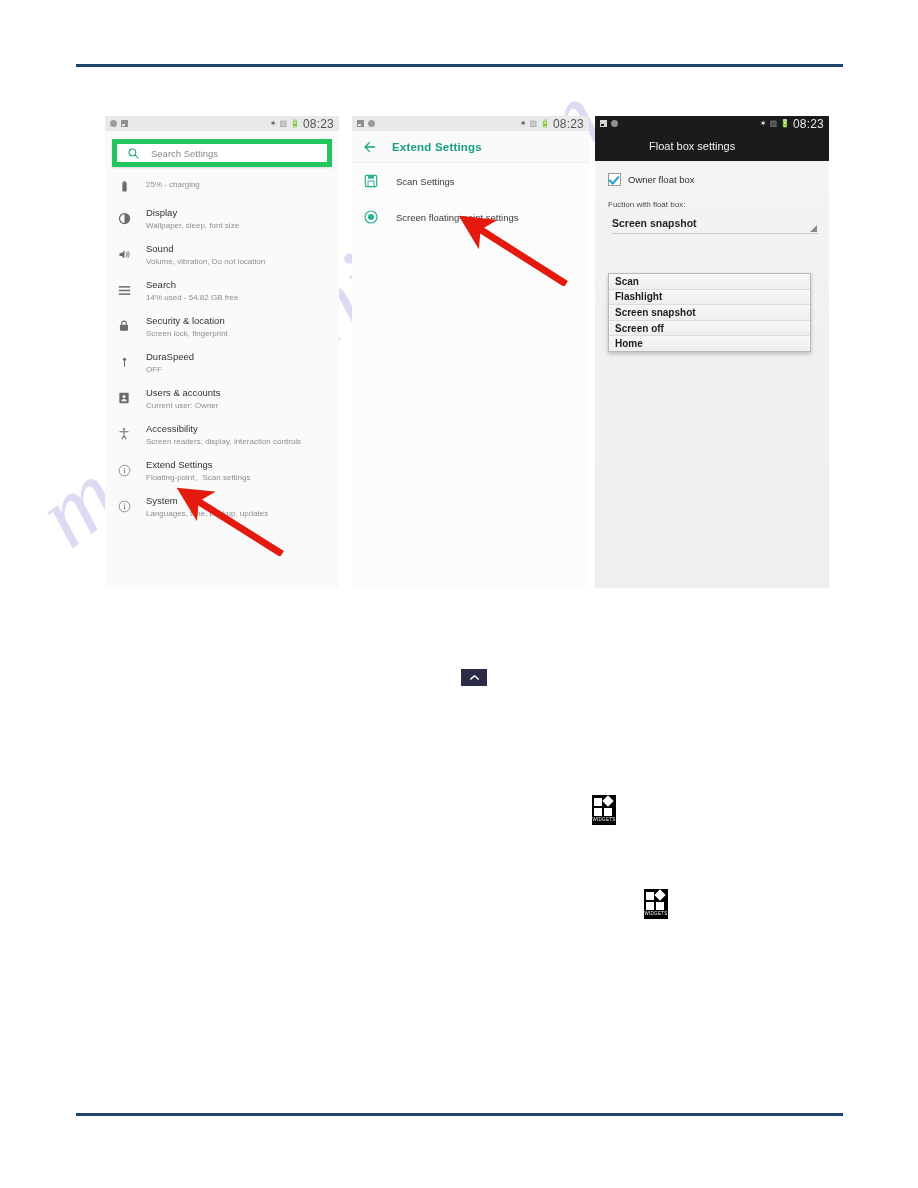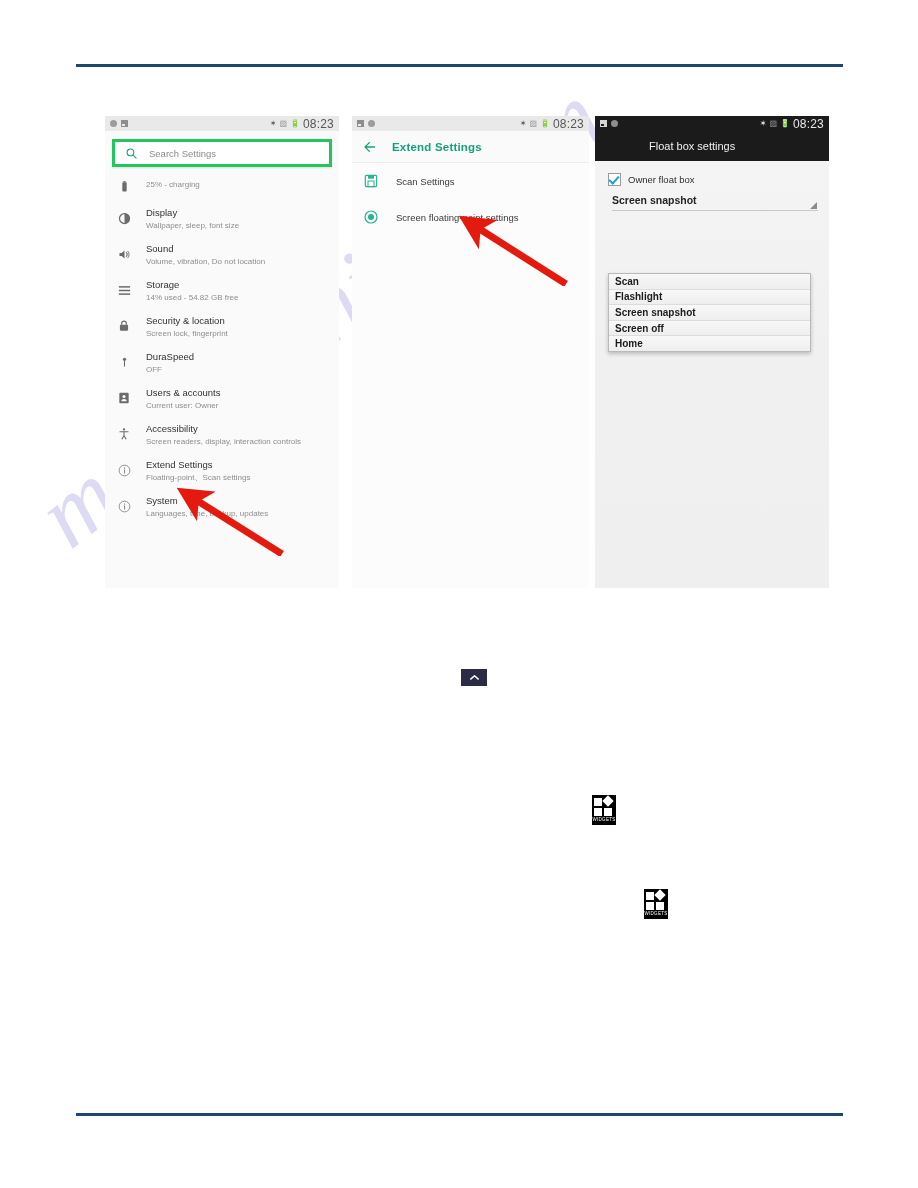--- a/index.html
+++ b/index.html
@@ -83,21 +83,21 @@
   .glyph { font-size: 8px; line-height: 1; }
   .glyph.dim { opacity: .55; }
 
   
   .s1-body { background: #fafafa; height: 457px; position: relative; }
   .search-box {
     position: absolute;
     left: 7px; top: 8px; right: 7px;
     height: 28px;
     background: #ffffff;
-    border: 3px solid #22c55e;
+    border: 5px solid #22c55e;
     box-shadow: 0 1px 2px rgba(0,0,0,.12);
     display: flex; align-items: center;
     padding: 0 10px;
     box-sizing: border-box;
   }
   .search-icon { width: 13px; height: 13px; margin-right: 11px; flex: 0 0 auto; }
   .search-ph { font-size: 9.5px; color: #8b8b8b; }
 
   .s1-list { position: absolute; left: 0; top: 38px; right: 0; }
   .s1-row {
@@ -311,21 +311,21 @@
 
       <div class="s1-row">
         <span class="s1-ico">
           <svg viewBox="0 0 24 24" width="15" height="15">
             <rect x="3" y="5" width="18" height="2.4" fill="#6b6b6b"></rect>
             <rect x="3" y="10.8" width="18" height="2.4" fill="#6b6b6b"></rect>
             <rect x="3" y="16.6" width="18" height="2.4" fill="#6b6b6b"></rect>
           </svg>
         </span>
         <span class="s1-txt">
-          <div class="s1-title">Storage</div>
+          <div class="s1-title">Search</div>
           <div class="s1-sub">14% used - 54.82 GB free</div>
         </span>
       </div>
 
       <div class="s1-row">
         <span class="s1-ico">
           <svg viewBox="0 0 24 24" width="14" height="14">
             <rect x="5" y="10" width="14" height="10" rx="1.4" fill="#6b6b6b"></rect>
             <path d="M8 10V7.6a4 4 0 0 1 8 0V10" fill="none" stroke="#6b6b6b" stroke-width="2"></path>
           </svg>
@@ -482,20 +482,21 @@
     <span class="s3-title">Float box settings</span>
   </div>
 
   <div class="s3-body">
 
     <div class="s3-check-row">
       <span class="s3-checkbox"></span>
       <span class="s3-check-label">Owner float box</span>
     </div>
 
+    <div class="s3-fn-label">Fuction with float box:</div>
 
     <div class="s3-spinner">
       <span class="s3-spinner-val">Screen snapshot</span>
       <span class="s3-spinner-caret"></span>
     </div>
 
     <div class="s3-dropdown">
       <div class="s3-dd-item">Scan</div>
       <div class="s3-dd-item">Flashlight</div>
       <div class="s3-dd-item">Screen snapshot</div>

